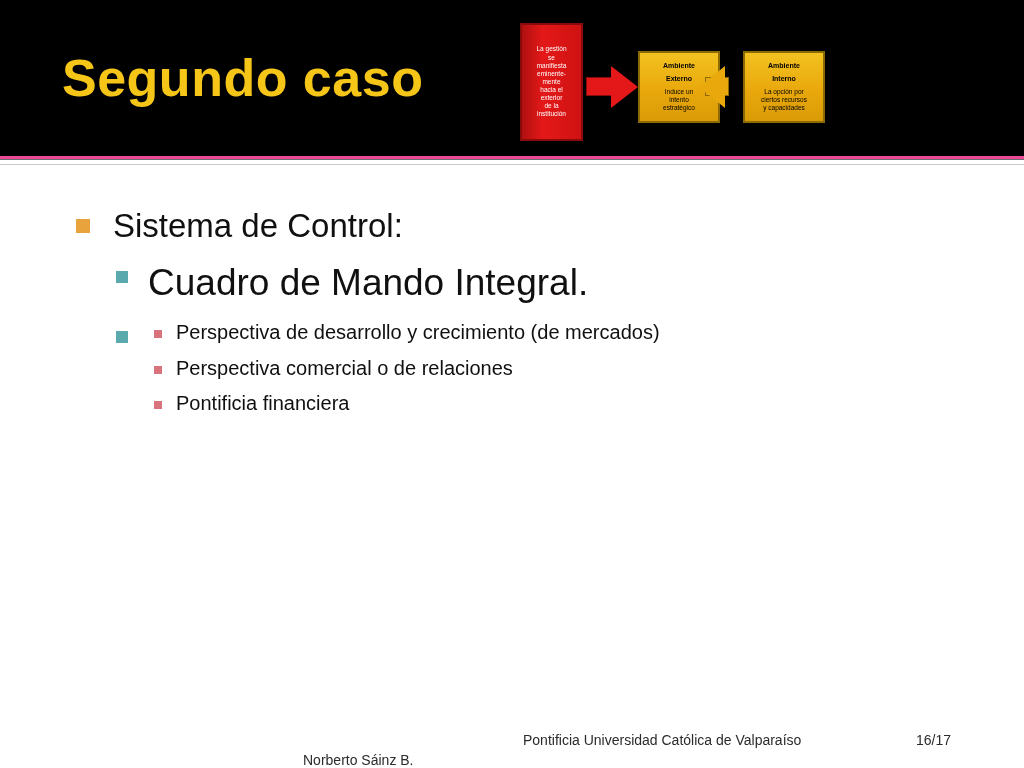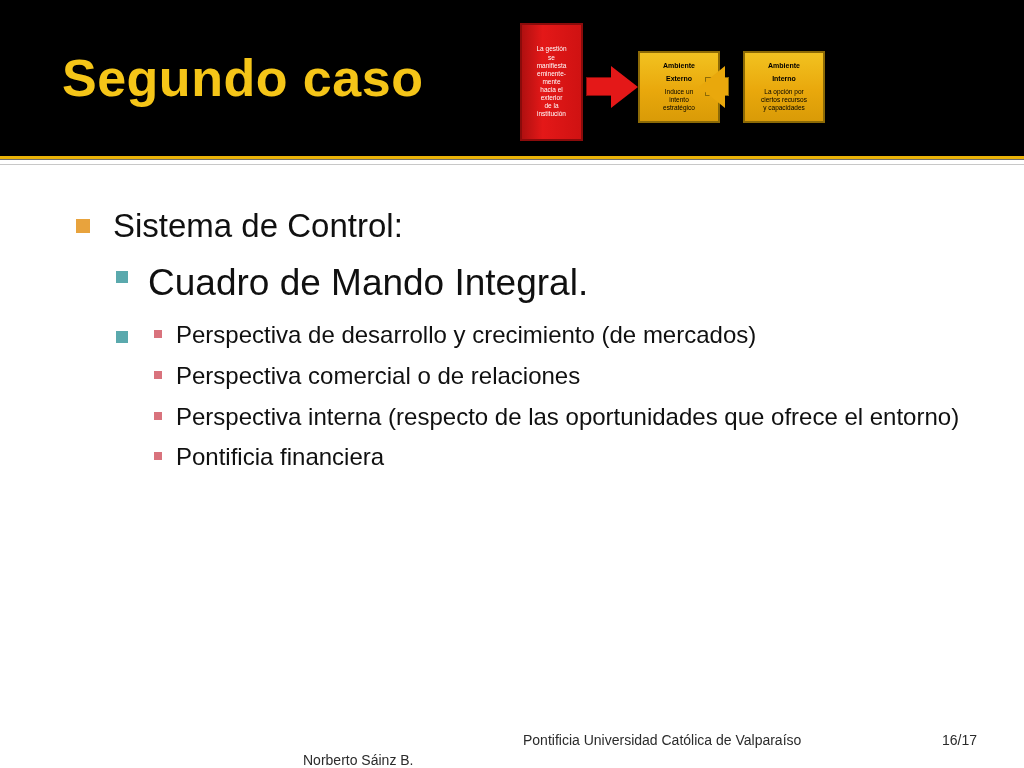--- a/index.html
+++ b/index.html
@@ -16,21 +16,21 @@
   }
 
   
   .header {
     position: absolute;
     top: 0;
     left: 0;
     width: 1024px;
     height: 159px;
     background: #000000;
-    border-bottom: 3px solid #eab308;
+    border-bottom: 3px solid #ec4899;
     box-sizing: border-box;
   }
   .header-rule {
     position: absolute;
     top: 159px;
     left: 0;
     width: 1024px;
     height: 4px;
     background: #ffffff;
     border-top: 1px solid #6f6f6f;
@@ -182,21 +182,21 @@
   }
   .l2 > .bullet {
     position: absolute;
     left: 108px;
     top: 12px;
     width: 12px;
     height: 12px;
     background: #5aa9ad;
   }
   .l3 {
-    font-size: 24px;
+    font-size: 20px;
     line-height: 1.32;
     padding-left: 168px;
     margin-top: 9px;
   }
   .l3 > .bullet {
     position: absolute;
     left: 146px;
     top: 11px;
     width: 8px;
     height: 8px;
@@ -219,21 +219,21 @@
     top: 0;
     margin-top: 20px;
   }
   .footer .org {
     position: absolute;
     left: 523px;
     top: 0;
   }
   .footer .page {
     position: absolute;
-    left: 942px;
+    left: 916px;
     top: 0;
   }
 </style>
 </head>
 <body>
 
 <div class="header">
   <div class="slide-title">Segundo caso</div>
 
   <div class="diagram">
@@ -297,24 +297,20 @@
     <li class="l3">
       <span class="bullet"></span>
       <span>Perspectiva de desarrollo y crecimiento (de mercados)</span>
     </li>
     <li class="l3">
       <span class="bullet"></span>
       <span>Perspectiva comercial o de relaciones</span>
     </li>
     <li class="l3">
       <span class="bullet"></span>
-      <span>Perspectiva interna (respecto de las oportunidades que ofrece el entorno)</span>
-    </li>
-    <li class="l3">
-      <span class="bullet"></span>
       <span>Pontificia financiera</span>
     </li>
   </ul>
 </div>
 
 <div class="footer">
   <span class="author">Norberto Sáinz B.</span>
   <span class="org">Pontificia Universidad Católica de Valparaíso</span>
   <span class="page">16/17</span>
 </div>

